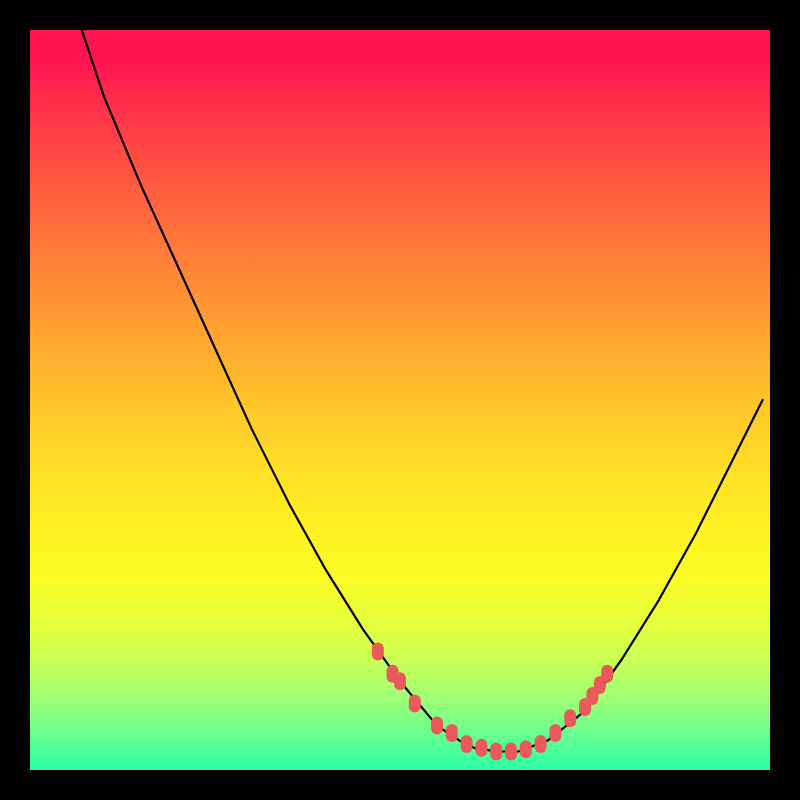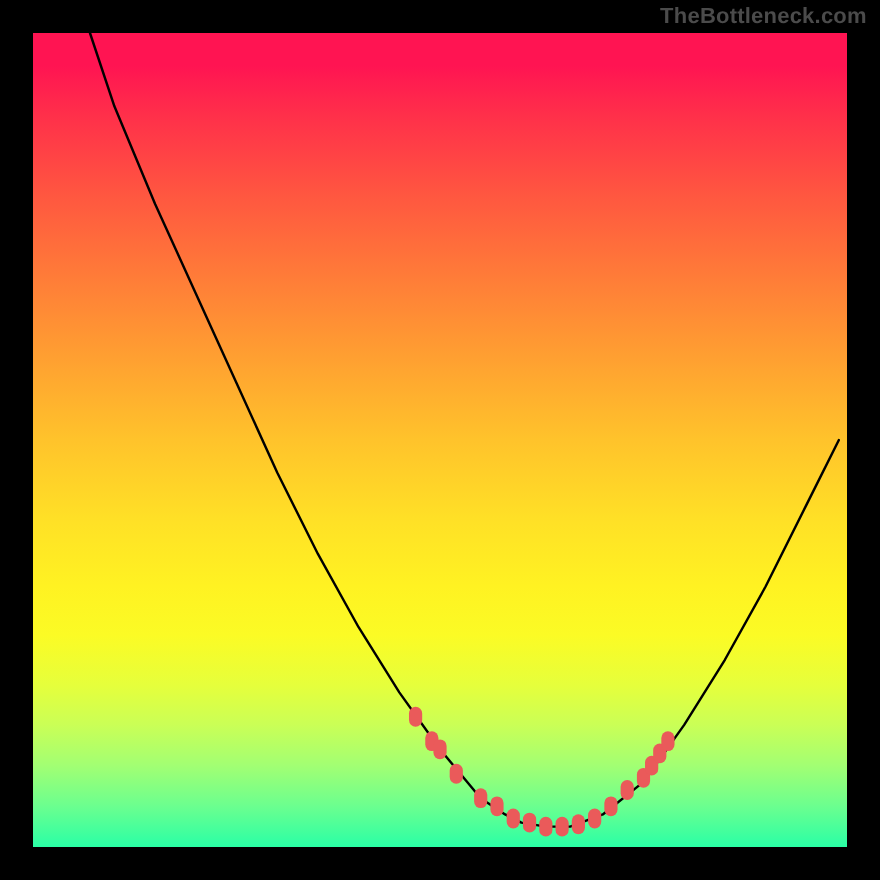--- a/index.html
+++ b/index.html
@@ -72,21 +72,20 @@
   }
   .mark rect {
     fill: #ea5a5a;
   }
 </style>
 </head>
 <body>
 
 <div class="canvas">
 
-  <div class="watermark">TheBottleneck.com</div>
 
   <div class="inner">
     <div class="gradient"></div>
 
     <svg class="plot" viewBox="0 0 740 740">
       <path id="curve-path" class="curve" d="M51.8 0.0 L74.0 66.6 L111.0 155.4 L148.0 236.8 L185.0 318.2 L222.0 399.6 L259.0 473.6 L296.0 540.2 L333.0 599.4 L370.0 651.2 L407.0 695.6 L429.2 710.4 L444.0 717.8 L466.2 721.5 L488.4 721.5 L518.0 710.4 L555.0 680.8 L592.0 629.0 L629.0 569.8 L666.0 503.2 L703.0 429.2 L732.6 370.0"></path>
       <g id="markers" class="mark">
           <rect x="341.8" y="612.6" width="12" height="18" rx="6" ry="6"></rect>
           <rect x="356.6" y="634.8" width="12" height="18" rx="6" ry="6"></rect>
           <rect x="364.0" y="642.2" width="12" height="18" rx="6" ry="6"></rect>

